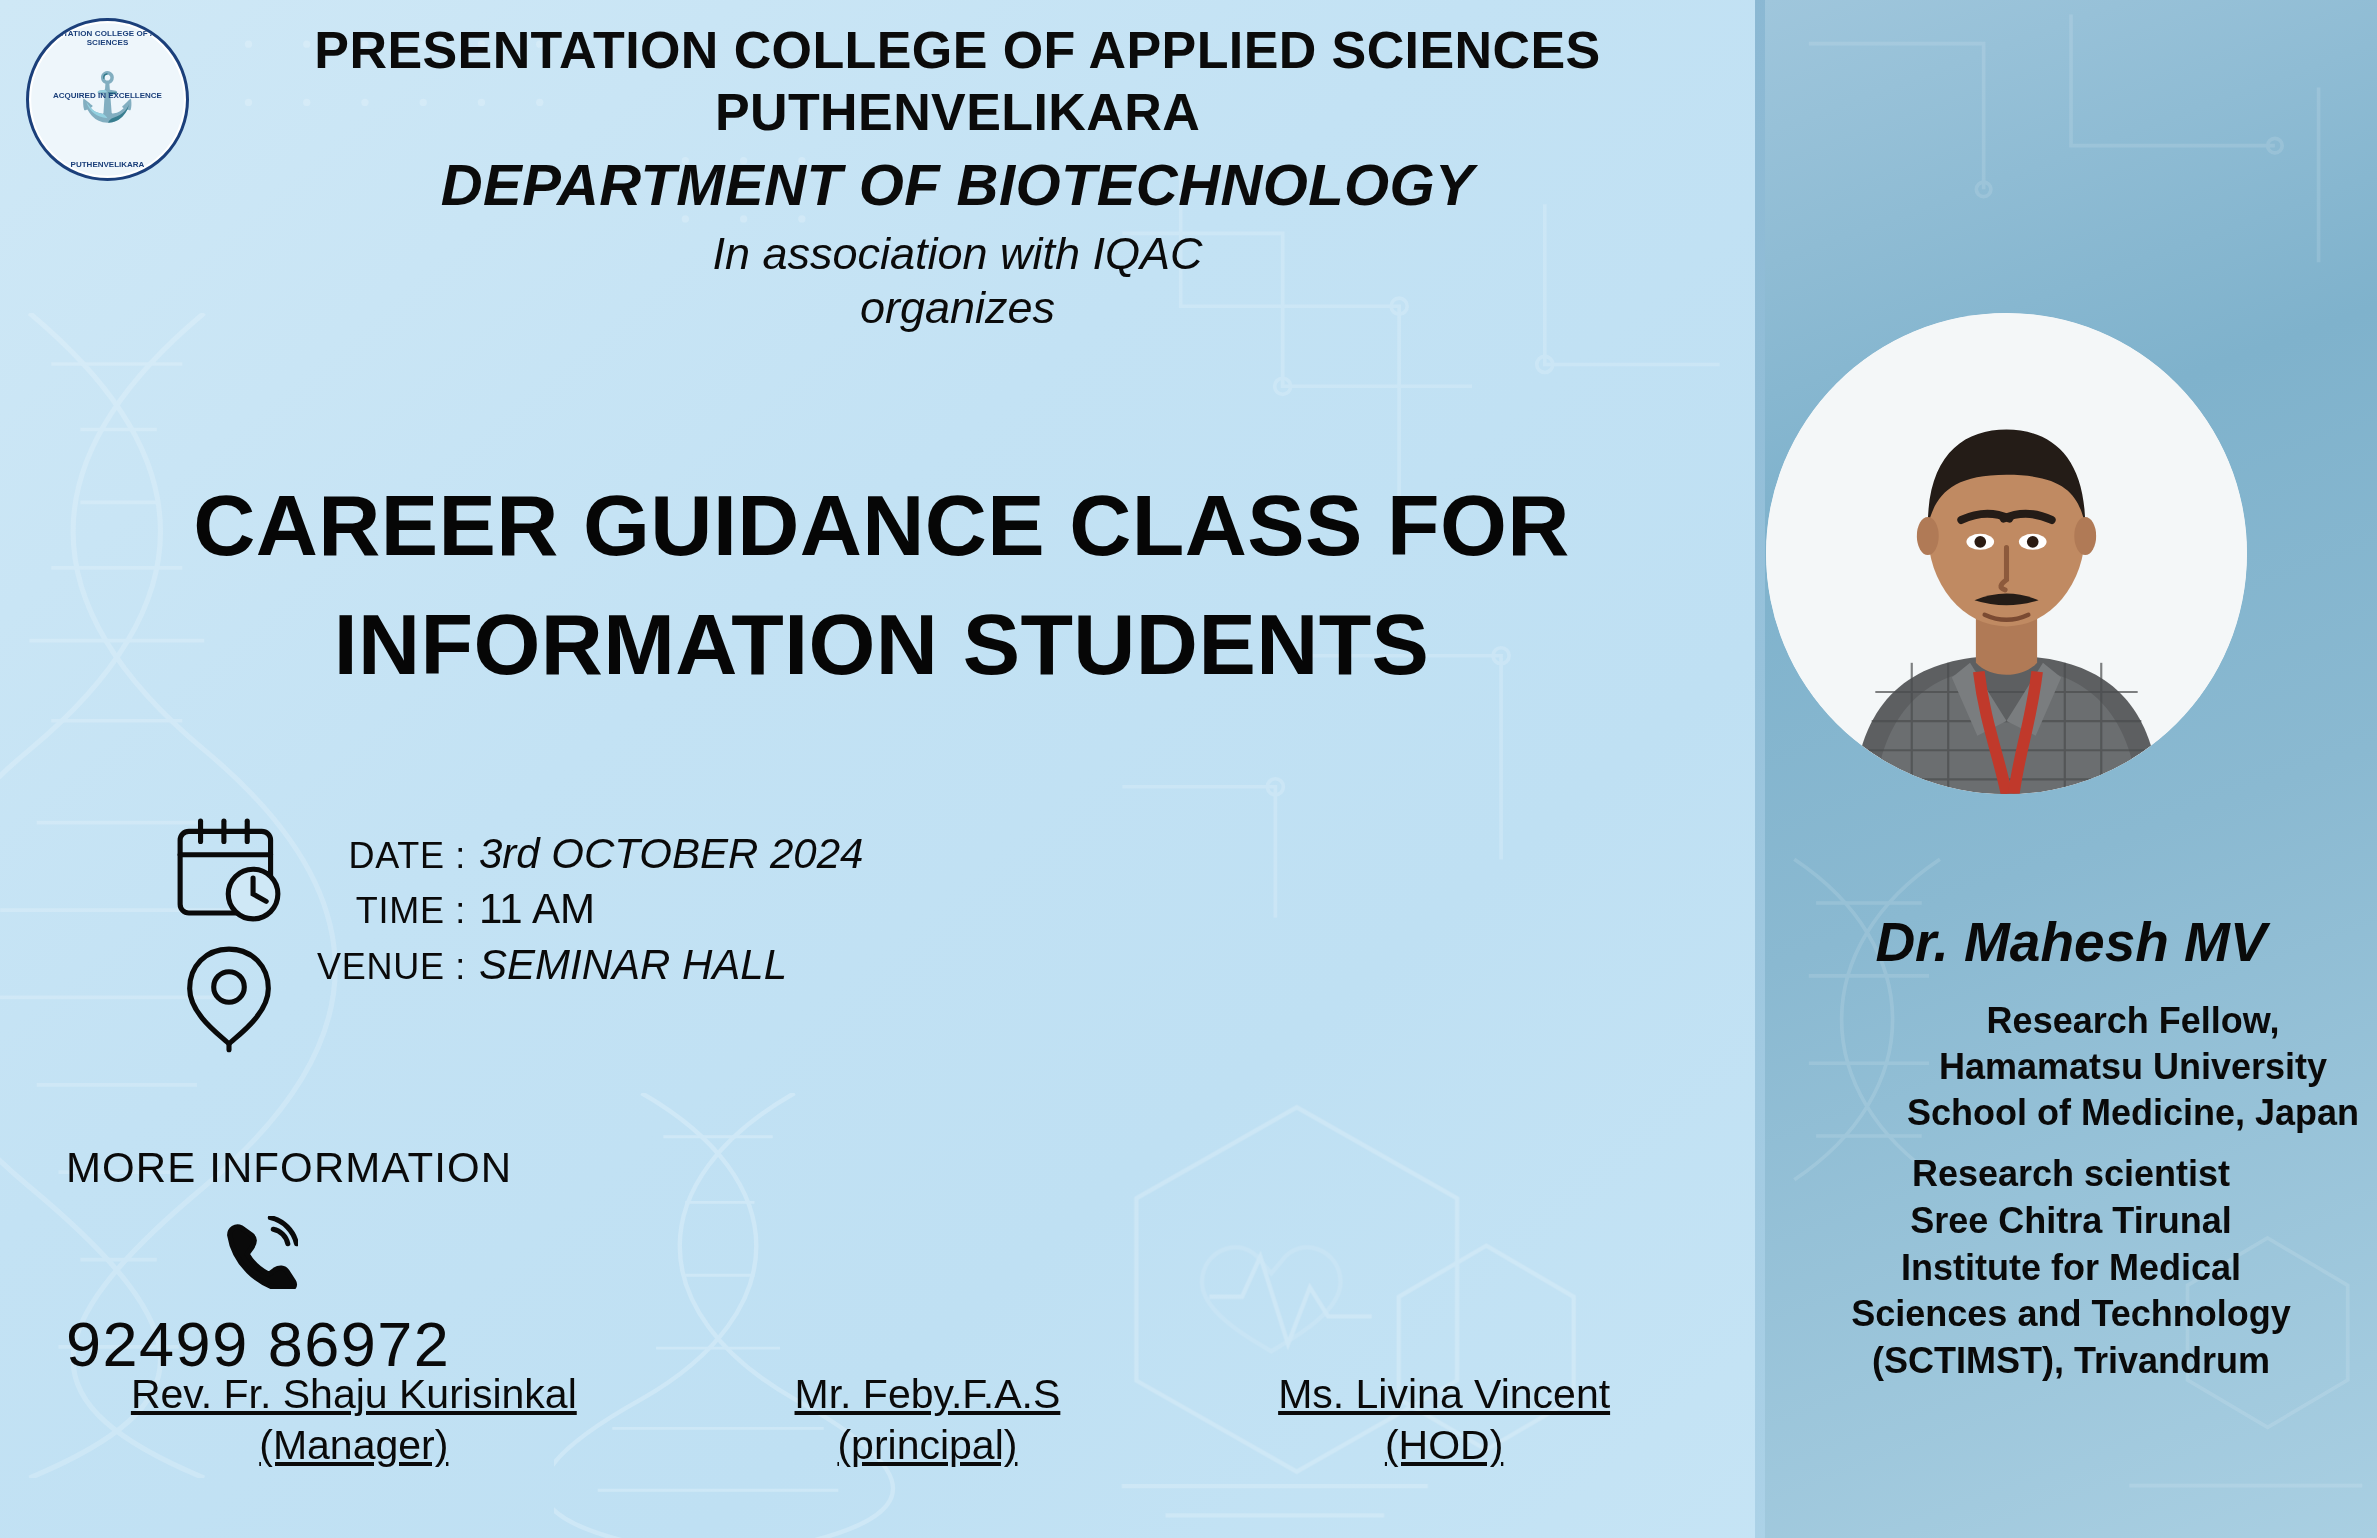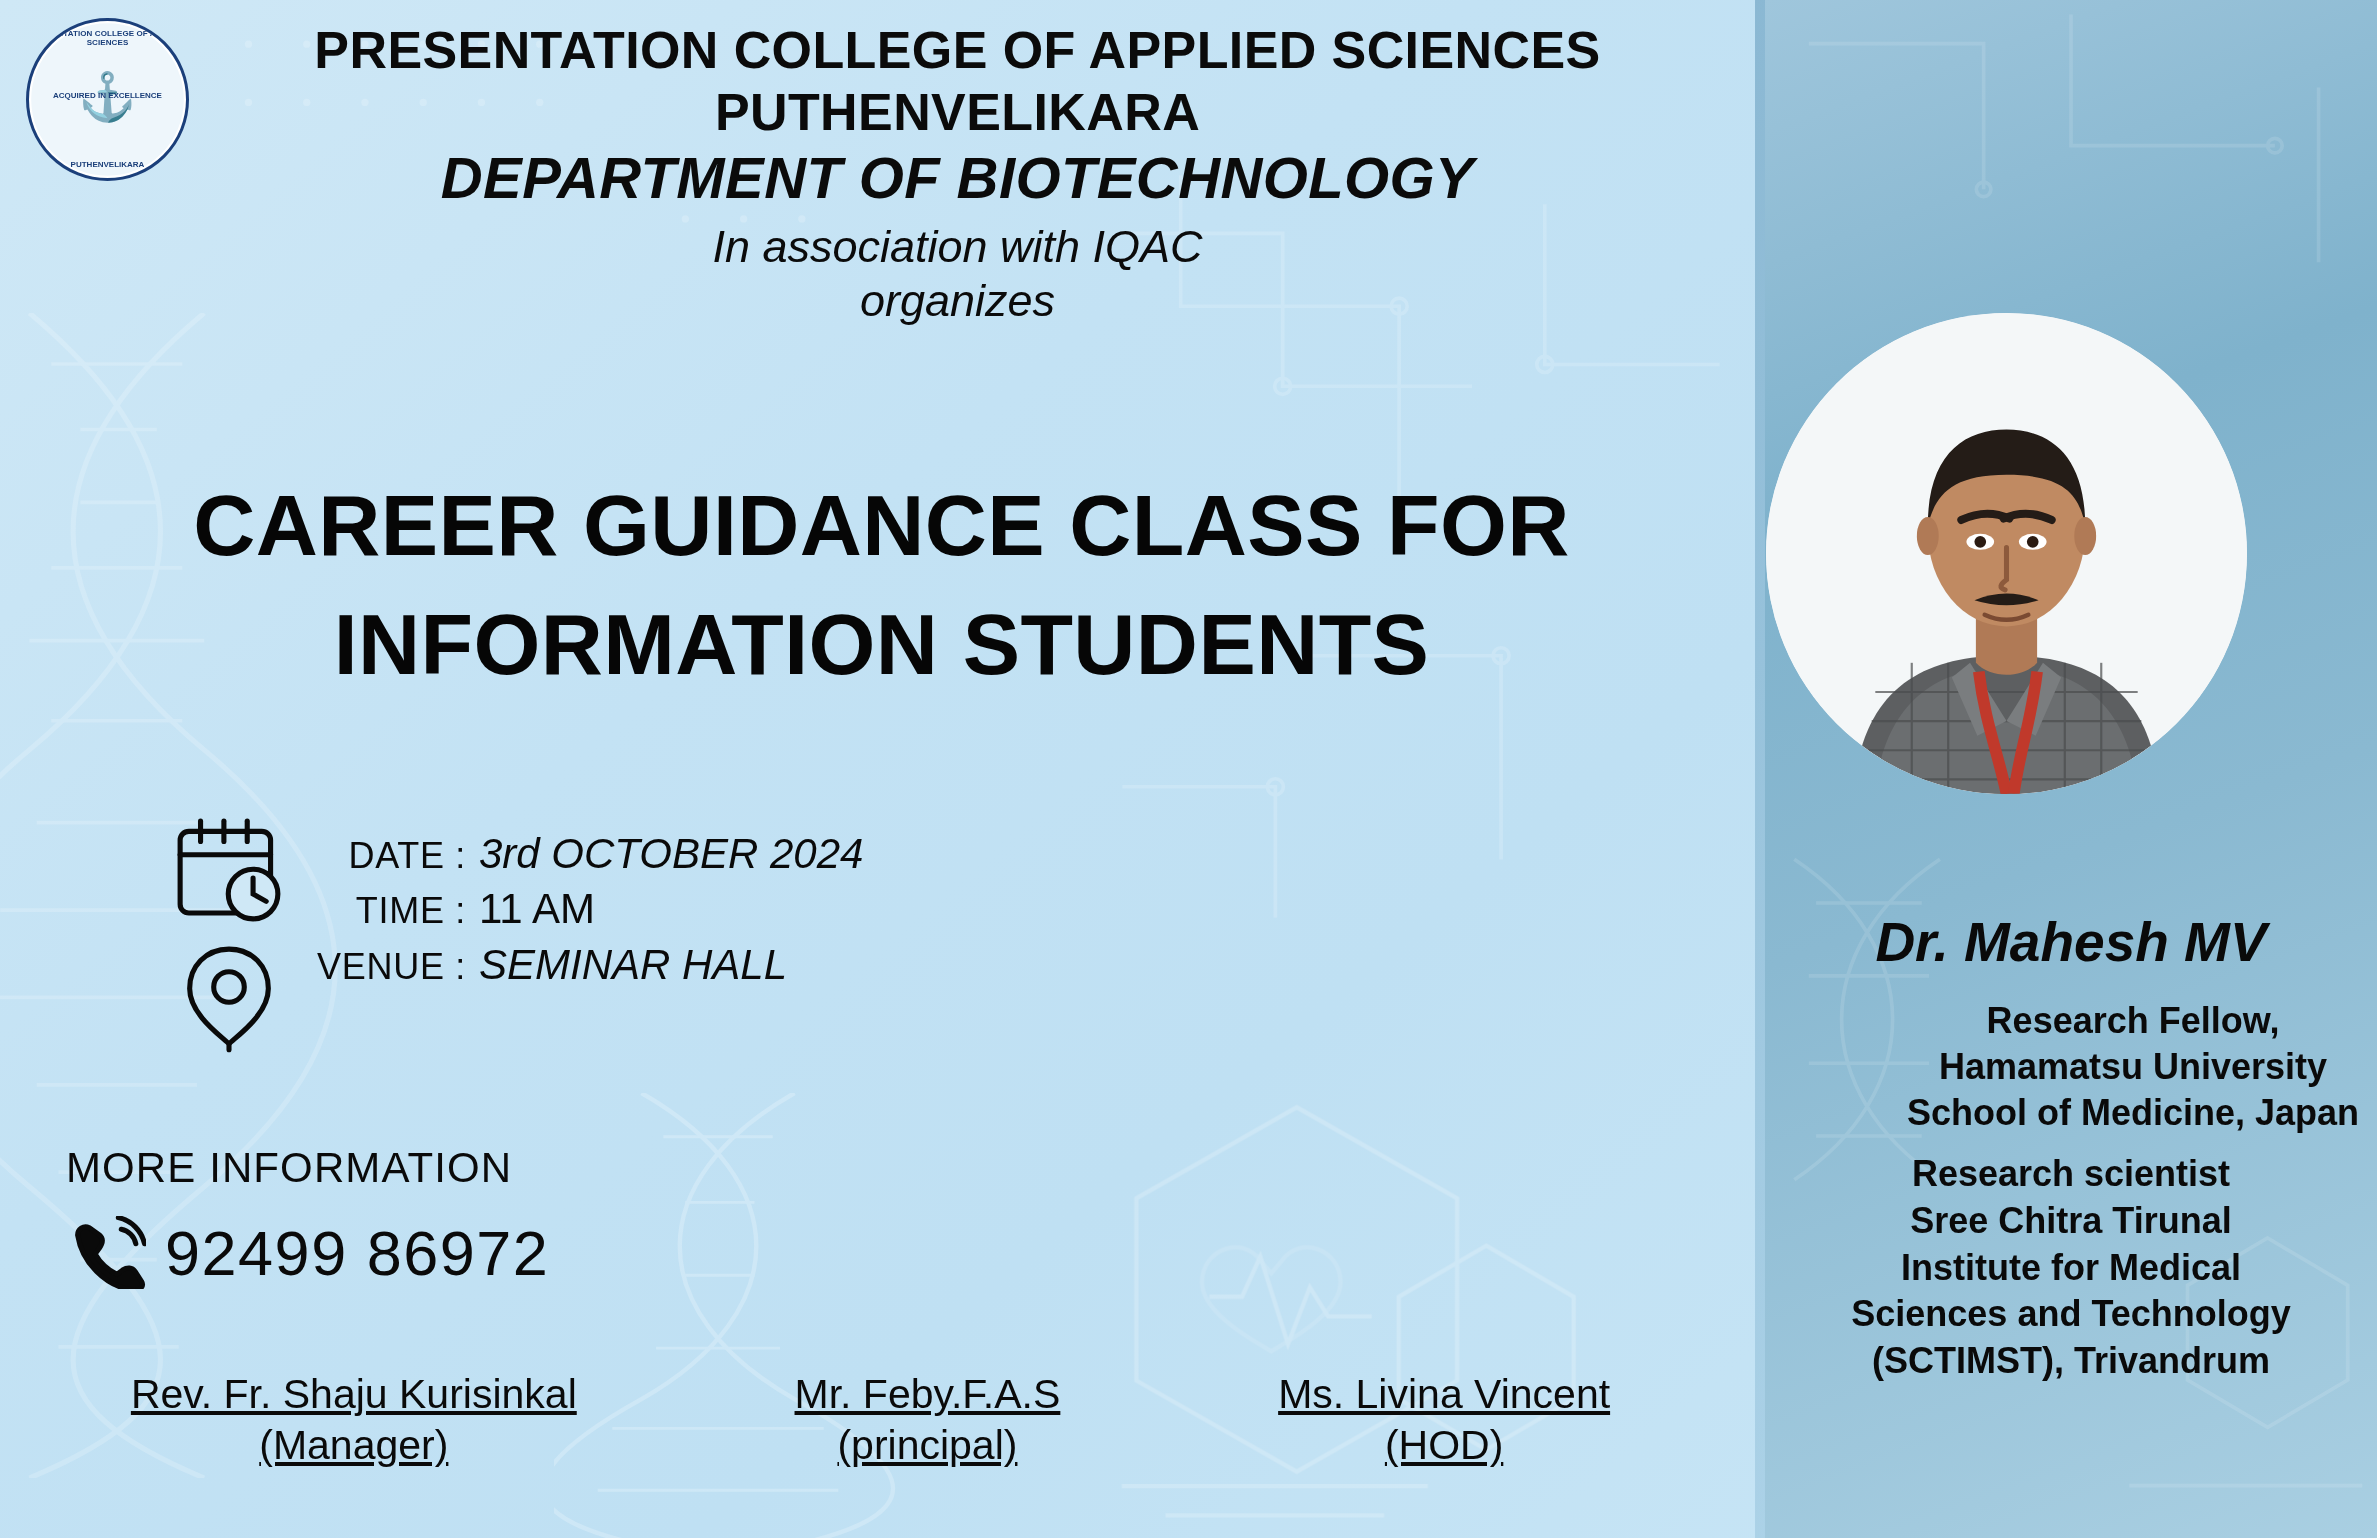--- a/index.html
+++ b/index.html
@@ -75,21 +75,21 @@
     text-align: center;
     color: #0b0b0b;
   }
   .college-name {
     font-size: 52px;
     font-weight: bold;
     letter-spacing: 0.4px;
     line-height: 1.18;
   }
   .dept-name {
-    margin-top: 1px;
+    margin-top: 8px;
     font-size: 58px;
     font-weight: bold;
     font-style: italic;
     letter-spacing: 0.4px;
   }
   .assoc {
     margin-top: 8.7px;
     font-size: 45px;
     font-style: italic;
     line-height: 1.2;
@@ -153,20 +153,21 @@
     font-size: 42px;
     letter-spacing: 1.1px;
     color: #0a0a0a;
   }
   .phone-row {
     position: absolute;
     left: 66px; top: 1216px;
     display: flex;
     align-items: center;
     gap: 19px;
+    flex-direction: column;
   }
   .phone-number {
     font-size: 63px;
     letter-spacing: 1.5px;
     color: #0a0a0a;
   }
 
   
   .signatories {
     position: absolute;

